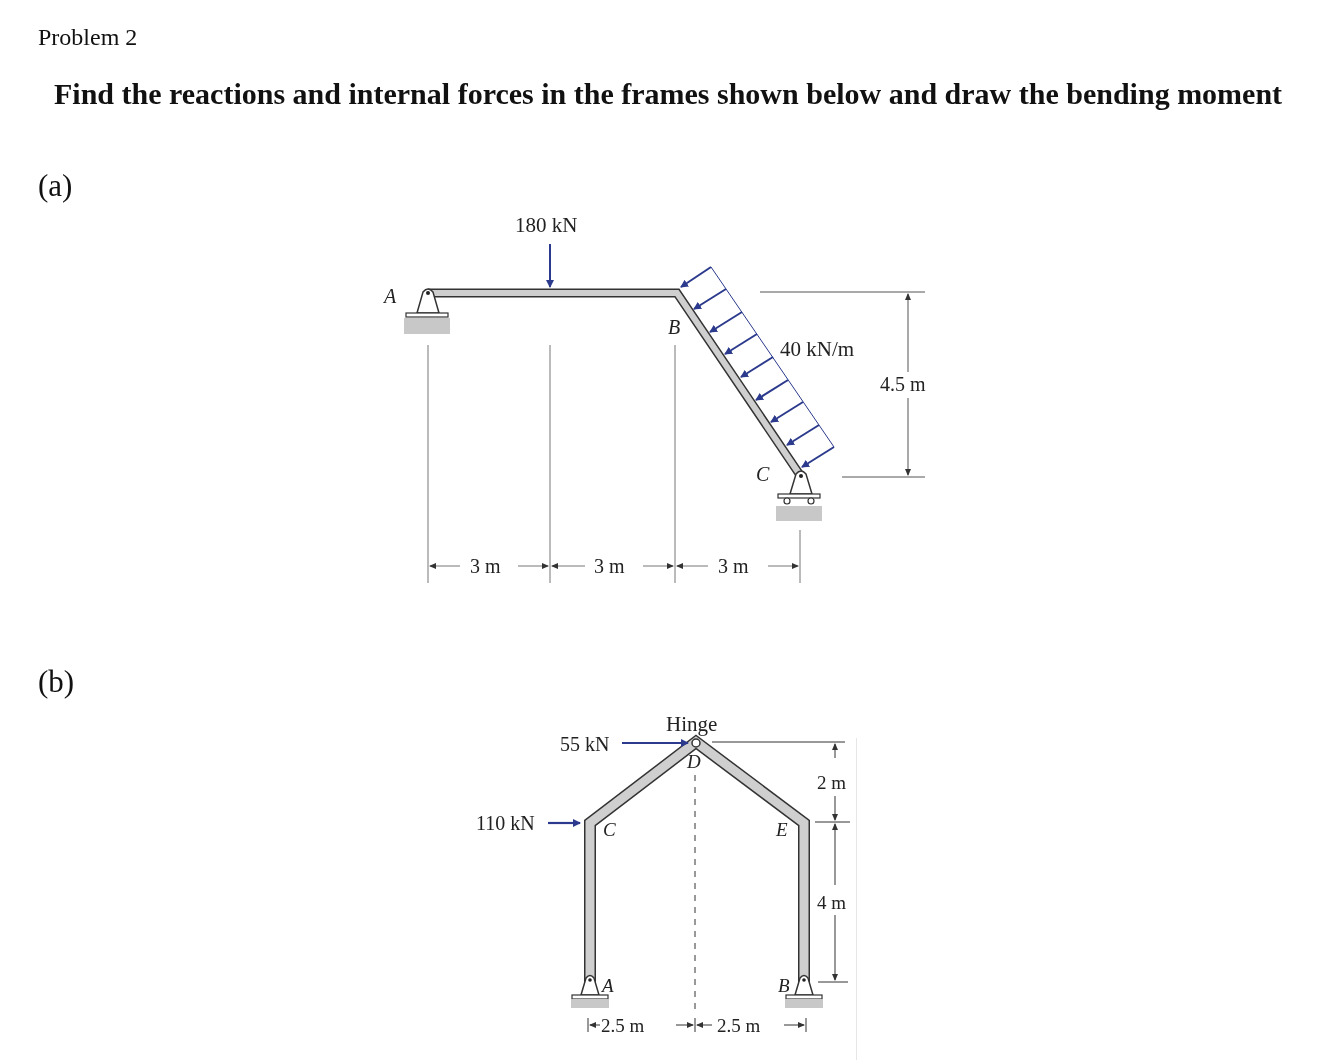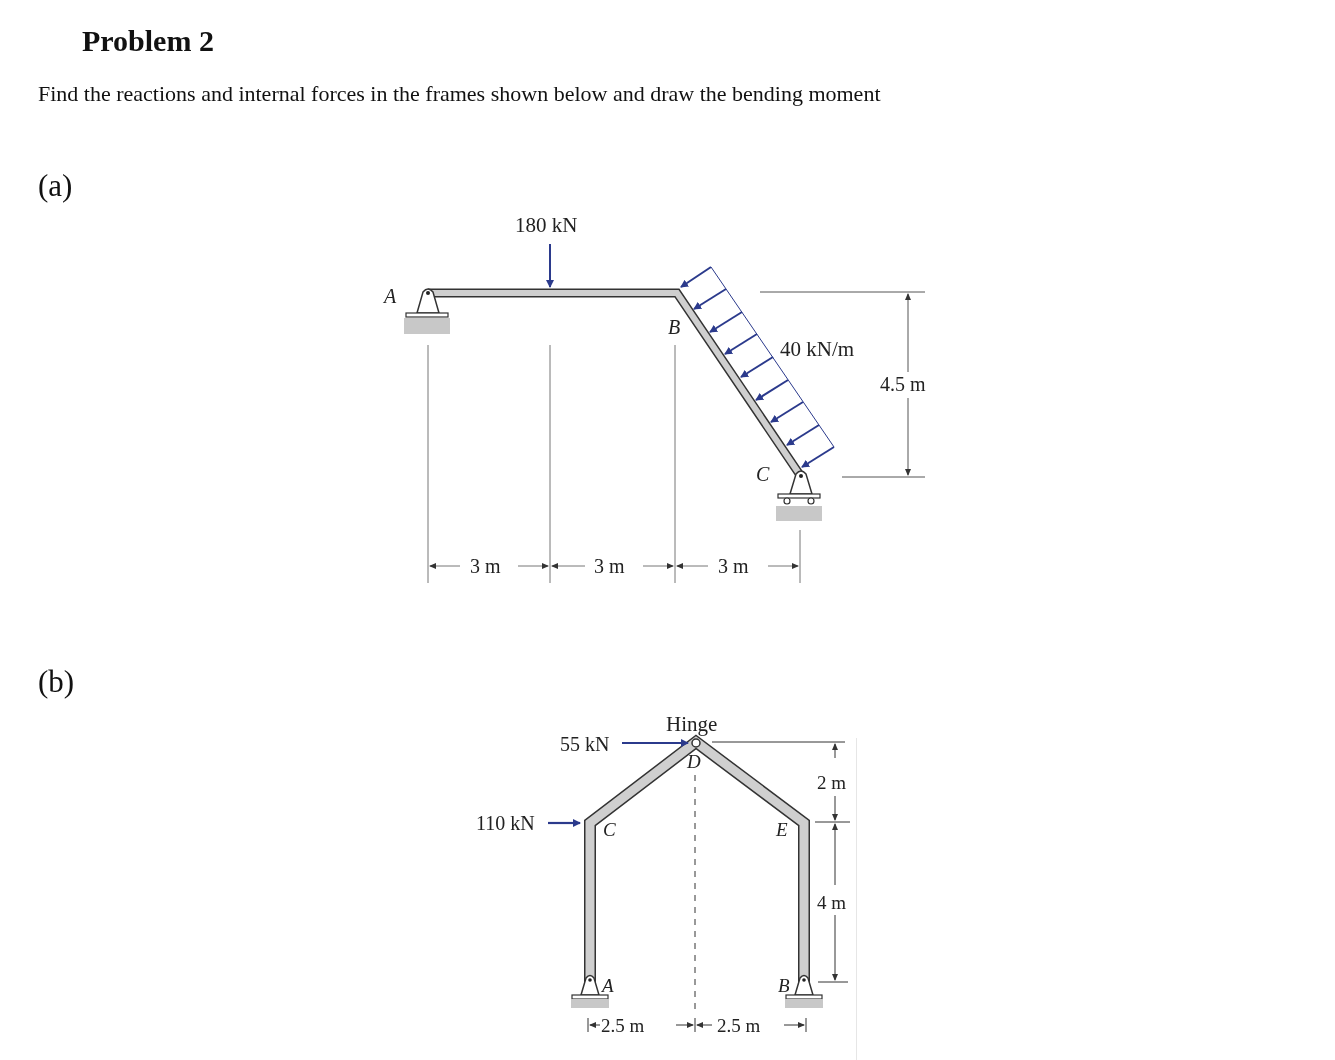--- a/index.html
+++ b/index.html
@@ -1,20 +1,20 @@
 <!DOCTYPE html>
 <html><head>
 <meta charset="utf-8">
 <style>
   html, body { margin:0; padding:0; background:#ffffff; }
   body { width:1335px; height:1060px; position:relative; overflow:hidden;
          font-family:"Liberation Serif","DejaVu Serif",serif; color:#111; }
   .abs { position:absolute; }
-  .title { left:38px; top:24px; font-size:30px; font-weight:bold;margin-left:44px; }
-  .para { left:38px; top:74px; font-size:22px; line-height:39px; width:1270px; }
+  .title { left:38px; top:24px; font-size:24px; font-weight:normal; }
+  .para { left:54px; top:74px; font-size:30px; line-height:39px; width:1270px;font-weight:bold; }
   .part { font-size:31px; }
   svg { position:absolute; left:0; top:0; }
   svg text { font-family:"Liberation Serif","DejaVu Serif",serif; fill:#222; }
   .sep { left:856px; top:738px; width:1px; height:322px; background:#e6e6e6; }
 </style>
 </head>
 <body>
 
 <div class="abs title">Problem 2</div>
 <div class="abs para">

